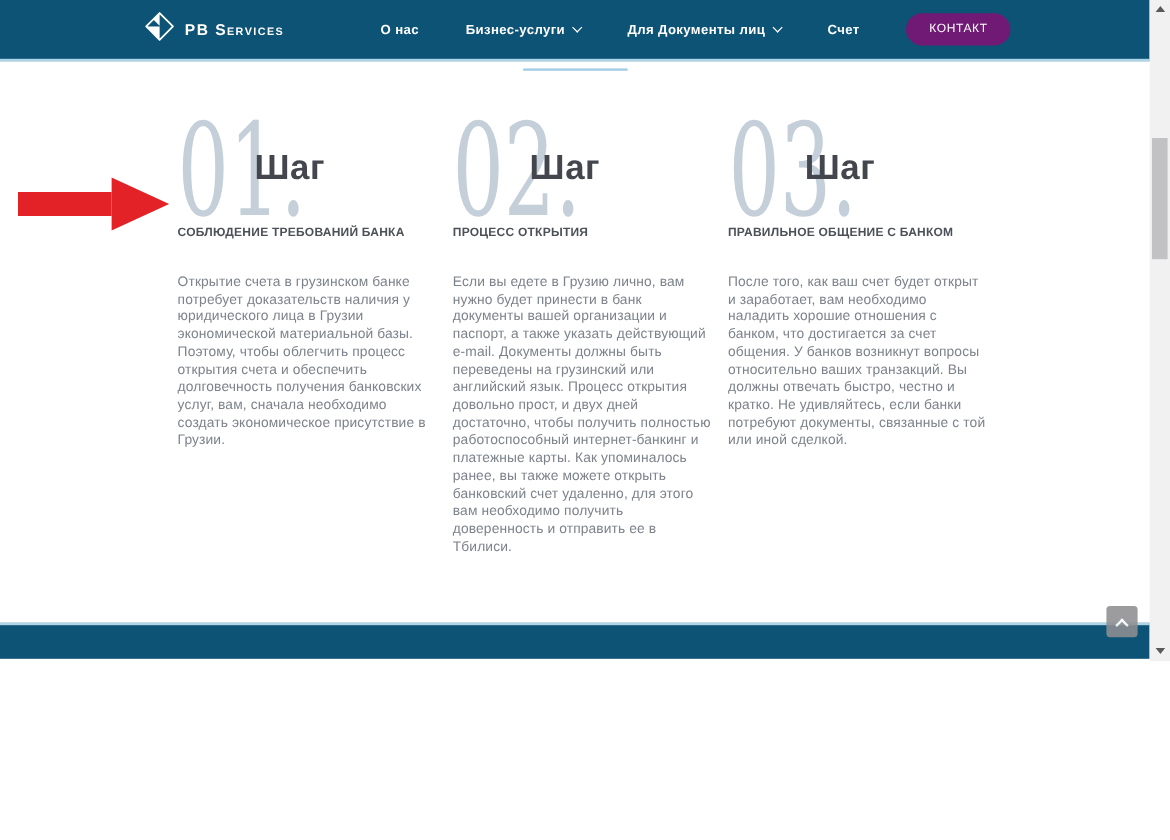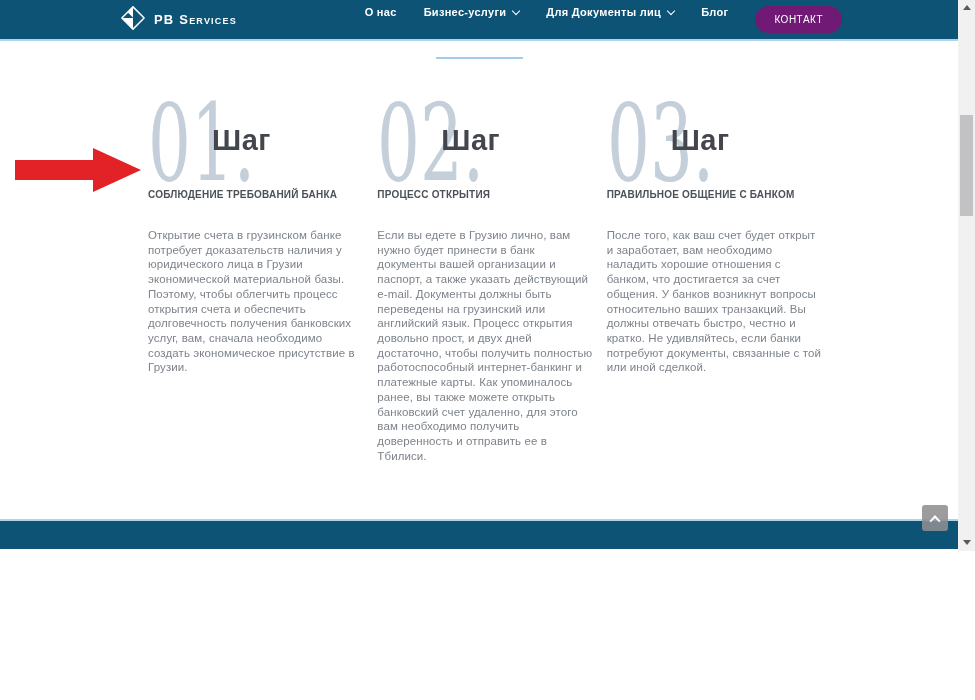--- a/index.html
+++ b/index.html
@@ -1,28 +1,28 @@
 <!DOCTYPE html>
 <html><head>
 <meta charset="utf-8">
 <style>
   * { margin:0; padding:0; box-sizing:border-box; }
   html,body { width:975px; height:700px; background:#fff; font-family:"Liberation Sans", sans-serif; }
   .stage { position:relative; width:975px; height:700px; overflow:hidden; background:#fff; }
 
   
   .navbar {
-    position:absolute; left:0; top:0; width:958px; height:41px;
+    position:absolute; left:0; top:0; width:958px; height:51px;
     background:#0d5376; border-bottom:2px solid #b0d4e7;
     display:flex; align-items:center; justify-content:space-between;
     padding:0 116px 0 120px;
   }
   .brand { display:flex; align-items:center; gap:8px; cursor:pointer; }
   .brand-text { color:#fff; font-size:13px; font-variant:small-caps; letter-spacing:1.2px; font-weight:600; }
-  .nav-links { display:flex; align-items:flex-start; gap:27px; }
+  .nav-links { display:flex; align-items:center; gap:39px; }
   .nav-link { color:#fff; font-size:11px; font-weight:600; letter-spacing:.3px; text-decoration:none; display:flex; align-items:center; cursor:pointer; }
   .chev { width:6px; height:6px; border-right:1.5px solid #fff; border-bottom:1.5px solid #fff; transform:rotate(45deg); display:inline-block; margin-left:7px; margin-top:-3px; }
   .contact-btn { background:#701a75; color:#fff; border:none; border-radius:14px; padding:8px 19px; font-size:10px; font-weight:400; letter-spacing:.5px; cursor:pointer; font-family:"Liberation Sans", sans-serif; }
 
   
   .content { position:absolute; left:0; top:43px; width:958px; }
   h1.page-title { margin-top:14px; text-align:center; font-size:21px; line-height:24px; font-weight:700; color:#54585f; letter-spacing:.4px; }
   .title-divider { width:87px; height:2px; background:#a3cde6; margin:14px auto 0 auto; }
 
   
@@ -78,21 +78,21 @@
       </a>
       <a class="nav-link">
         <span>Бизнес-услуги</span>
         <span class="chev"></span>
       </a>
       <a class="nav-link">
         <span>Для Документы лиц</span>
         <span class="chev"></span>
       </a>
       <a class="nav-link">
-        <span>Блог</span>
+        <span>Счет</span>
       </a>
       <button class="contact-btn">КОНТАКТ</button>
     </nav>
   </header>
 
   <div class="content">
     <div class="title-divider"></div>
 
     <section class="steps">
 

